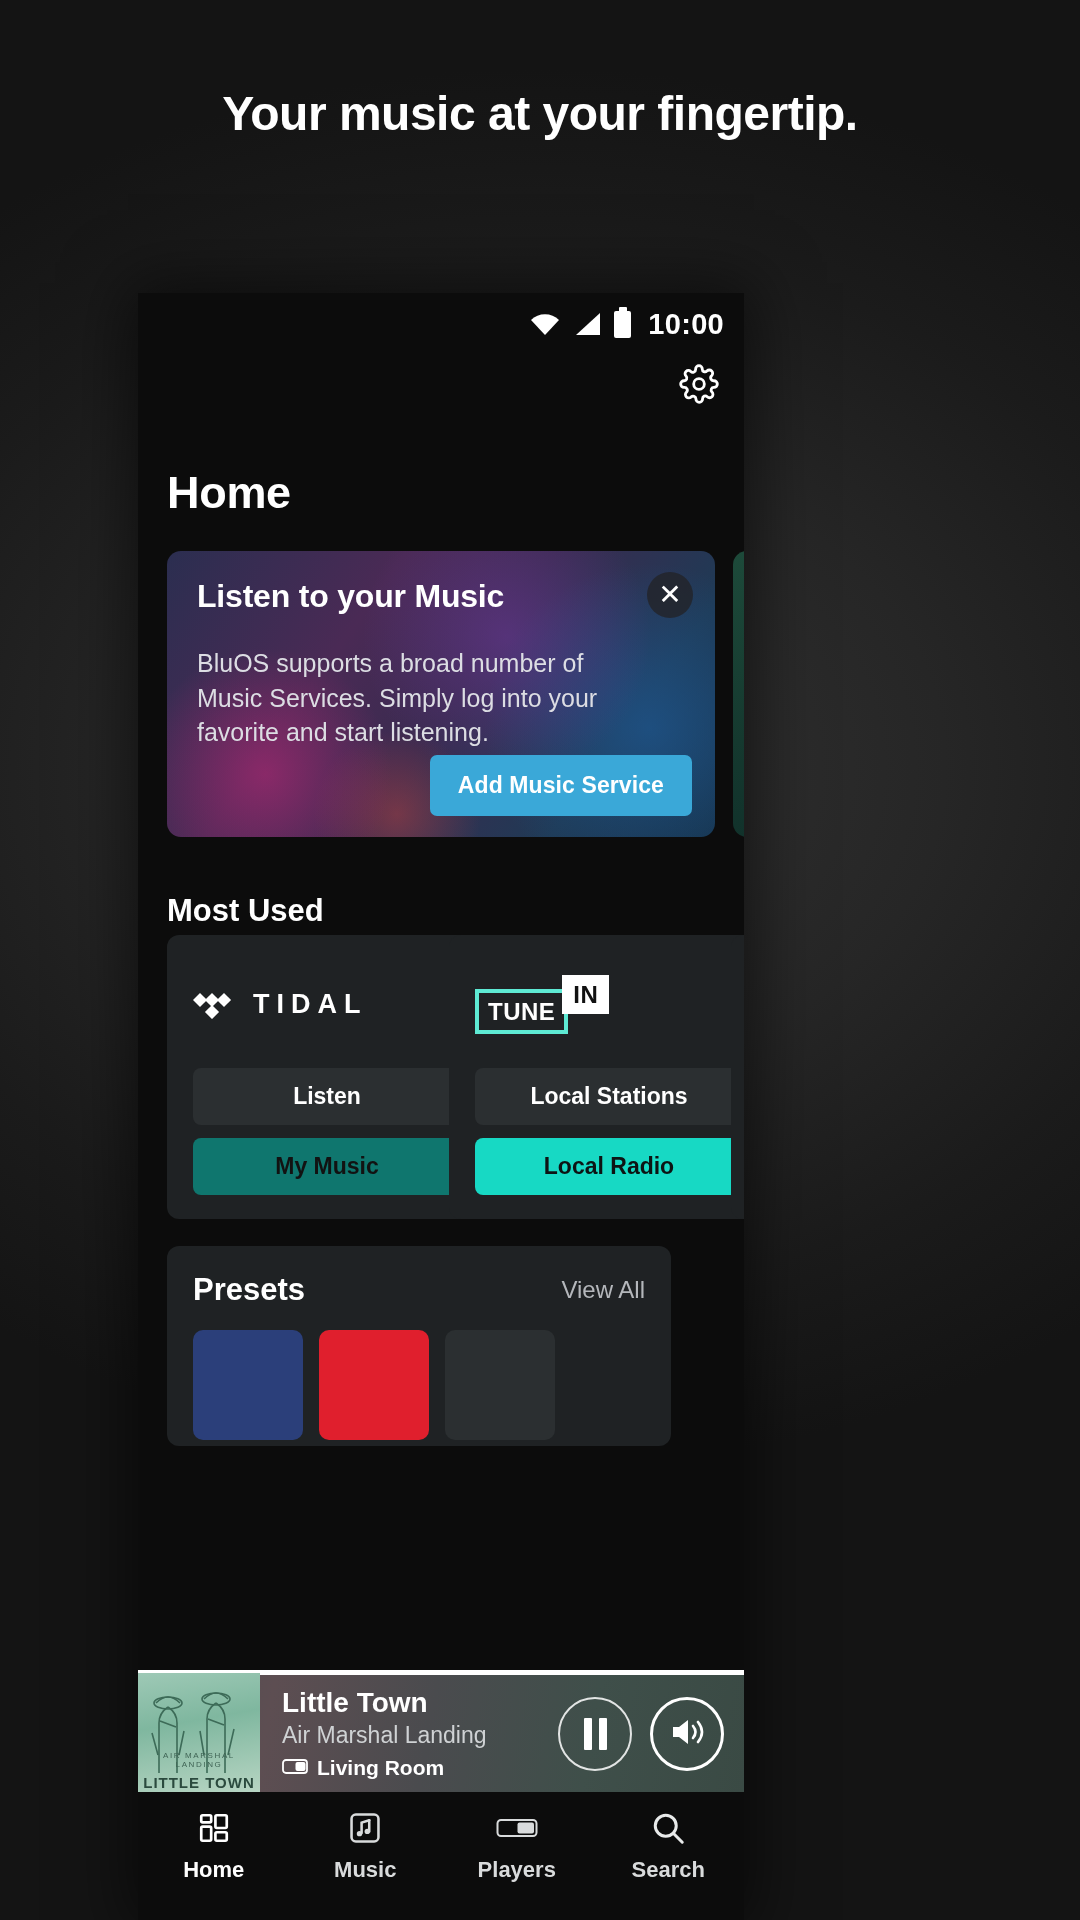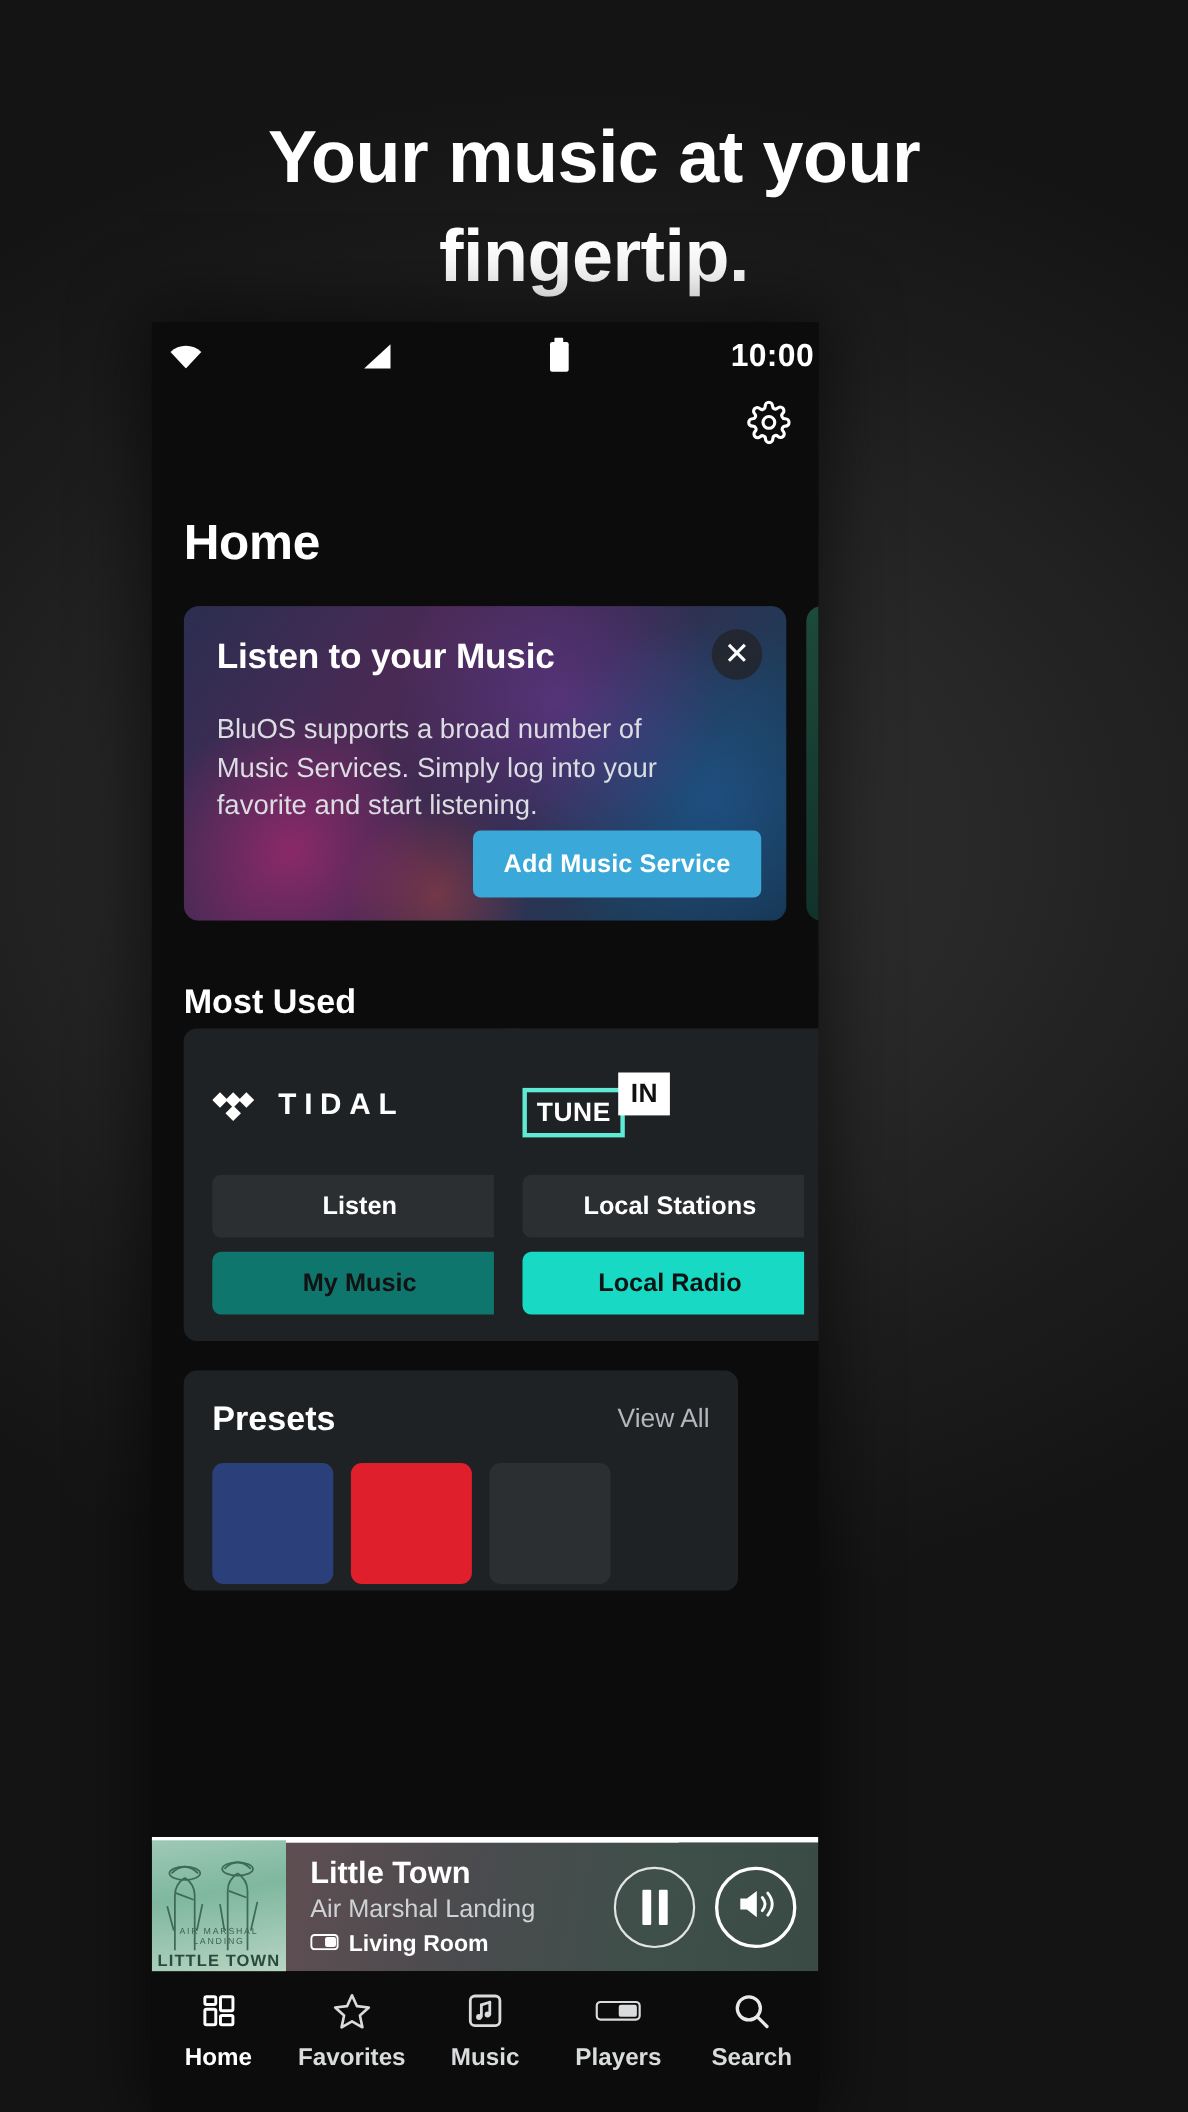--- a/index.html
+++ b/index.html
@@ -15,42 +15,41 @@
     background:
       radial-gradient(ellipse 900px 700px at 50% 40%, #333333 0%, #262626 45%, #1b1b1b 75%, #141414 100%);
   }
 
   
   .headline {
     position: absolute;
     top: 82px; left: 0; width: 1080px;
     text-align: center;
     color: #ffffff;
-    font-size: 67px;
+    font-size: 48px;
     font-weight: 700;
     line-height: 1.34;
     letter-spacing: -0.5px;
     padding: 0 120px;
-    margin-top: 16px;
   }
 
   
   .phone {
     position: absolute;
     left: 138px; top: 293px;
     width: 606px; height: 1627px;
     background: #0c0c0c;
     overflow: hidden;
     box-shadow: 0 0 60px 10px rgba(0,0,0,0.55);
   }
 
   
   .statusbar {
-    position: absolute; top: 0; left: 16px; width: 606px; height: 62px;
-    display: flex; align-items: center; justify-content: space-between;
+    position: absolute; top: 0; left: 0; width: 606px; height: 62px;
+    display: flex; align-items: center; justify-content: flex-end;
     gap: 13px; padding-right: 20px;
     background: #0c0c0c;
   }
   .wifi-icon { width: 30px; height: 22px; position: relative; }
   .wifi-icon svg { display:block; }
   .sig-icon  { width: 28px; height: 24px; }
   .batt-icon { width: 17px; height: 27px; background: #fff; border-radius: 2px; position: relative; }
   .batt-icon::before {
     content:""; position:absolute; top:-4px; left:4.5px; width:8px; height:4px;
     background:#fff; border-radius: 1px 1px 0 0;
@@ -375,28 +374,20 @@
           <svg width="34" height="34" viewBox="0 0 24 24" fill="none" stroke="#fff" stroke-width="1.9">
             <rect x="3" y="3" width="7" height="5" rx="1"></rect>
             <rect x="3" y="11" width="7" height="10" rx="1"></rect>
             <rect x="13" y="3" width="8" height="9" rx="1"></rect>
             <rect x="13" y="15" width="8" height="6" rx="1"></rect>
           </svg>
         </span>
         <span class="nav-label">Home</span>
       </div>
 
-      <div class="nav-item">
-        <span class="nav-ico">
-          <svg width="38" height="36" viewBox="0 0 24 24" fill="none" stroke="#d9dbdc" stroke-width="1.6" stroke-linejoin="round">
-            <path d="M12 2.6 L15 9.2 L22.2 10 L16.8 14.9 L18.3 22 L12 18.4 L5.7 22 L7.2 14.9 L1.8 10 L9 9.2 Z"></path>
-          </svg>
-        </span>
-        <span class="nav-label">Favorites</span>
-      </div>
 
       <div class="nav-item">
         <span class="nav-ico">
           <svg width="34" height="34" viewBox="0 0 24 24" fill="none" stroke="#d9dbdc" stroke-width="1.8">
             <rect x="2.5" y="2.5" width="19" height="19" rx="3"></rect>
             <path d="M15 6.5 L9.6 8.2 v7.4" stroke-linecap="round"></path>
             <circle cx="8.1" cy="16" r="1.9" fill="#d9dbdc" stroke="none"></circle>
             <circle cx="13.6" cy="14.4" r="1.9" fill="#d9dbdc" stroke="none"></circle>
             <path d="M15 6.5 v7.9" stroke-linecap="round"></path>
           </svg>

